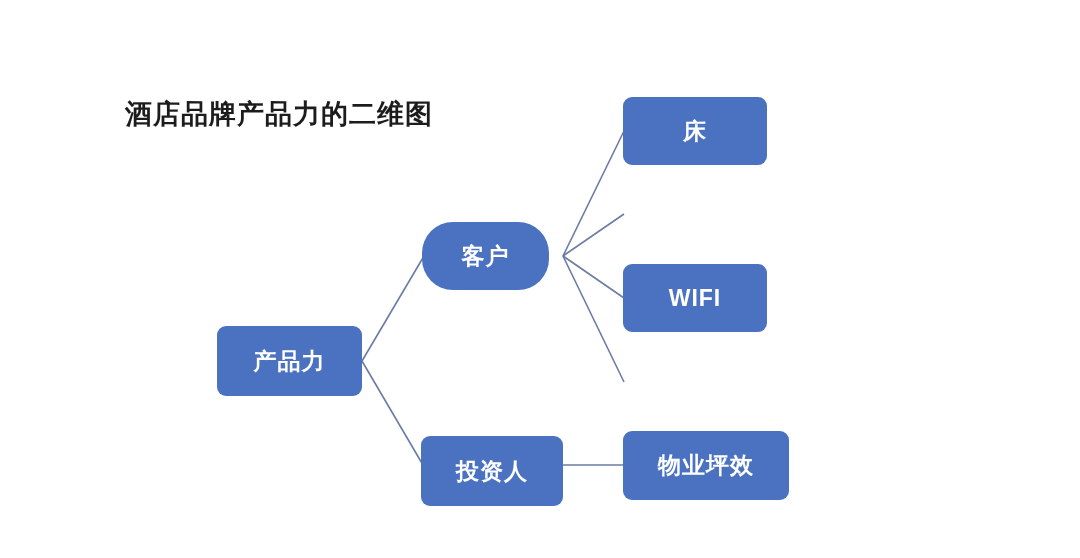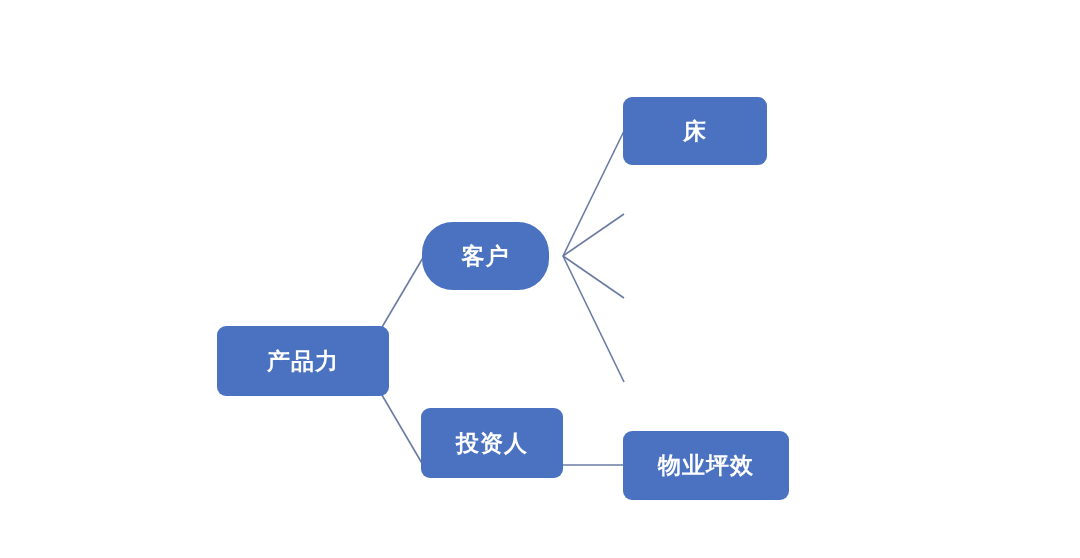--- a/index.html
+++ b/index.html
@@ -42,51 +42,53 @@
     color: var(--node-text, #ffffff);
     border-radius: 9px;
     display: flex;
     align-items: center;
     justify-content: center;
     font-size: 23px;
     font-weight: bold;
     letter-spacing: 1px;
     white-space: nowrap;
   }
-  .node-root     { left: 217px; top: 326px; width: 172px; height: 70px; }
+  .node-root     { left: 217px; top: 326px; width: 145px; height: 70px; }
   .node-customer { left: 422px; top: 222px; width: 127px; height: 68px; border-radius: 31px; }
-  .node-investor { left: 421px; top: 408px; width: 142px; height: 70px; }
+  .node-investor { left: 421px; top: 436px; width: 142px; height: 70px; }
   .node-bed      { left: 623px; top:  97px; width: 144px; height: 68px; }
   .node-bath     { left: 623px; top: 180px; width: 144px; height: 68px; }
   .node-wifi     { left: 623px; top: 264px; width: 144px; height: 68px; }
   .node-breakfast{ left: 623px; top: 348px; width: 144px; height: 68px; }
   .node-property { left: 623px; top: 431px; width: 166px; height: 69px; }
 </style>
 </head>
 <body>
 
 <div class="canvas">
 
+  <div class="diagram-title">酒店品牌产品力的二维图</div>
 
   <svg class="connector-layer" viewBox="0 0 1080 558" xmlns="http://www.w3.org/2000/svg">
     <line x1="362" y1="361" x2="424" y2="256"></line>
     <line x1="362" y1="361" x2="423" y2="465"></line>
     <line x1="563" y1="256" x2="624" y2="131"></line>
     <line x1="563" y1="256" x2="624" y2="214"></line>
     <line x1="563" y1="256" x2="624" y2="298"></line>
     <line x1="563" y1="256" x2="624" y2="382"></line>
     <line x1="563" y1="465" x2="624" y2="465"></line>
   </svg>
 
   <div class="node node-root">产品力</div>
 
   <div class="node node-customer">客户</div>
 
   <div class="node node-investor">投资人</div>
 
   <div class="node node-bed">床</div>
 
 
+  <div class="node node-wifi">WIFI</div>
 
 
   <div class="node node-property">物业坪效</div>
 
 </div>
 
 </body></html>

